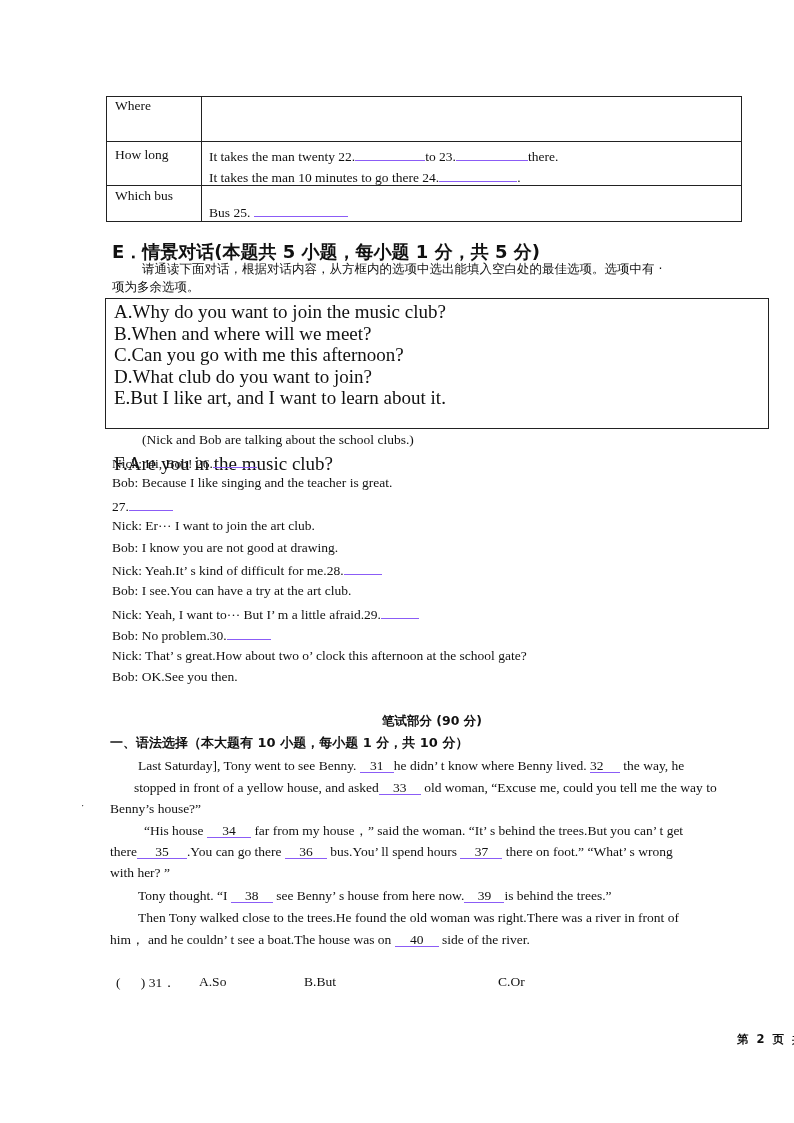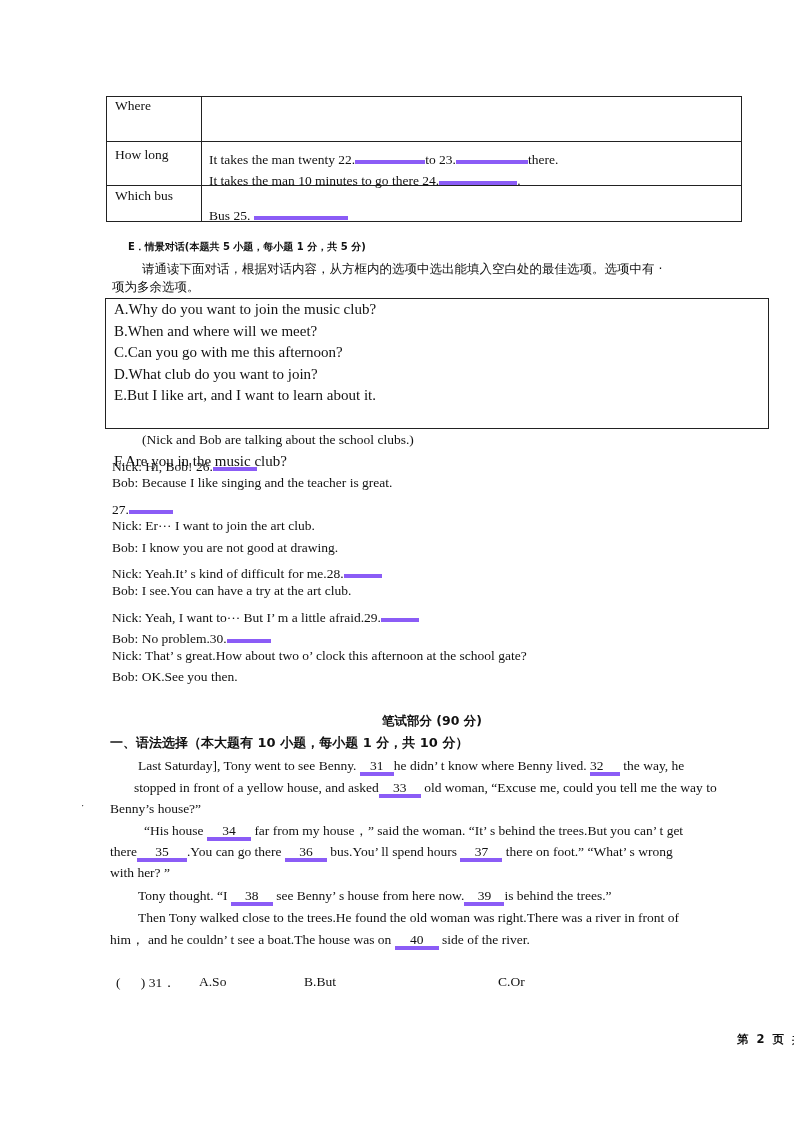--- a/index.html
+++ b/index.html
@@ -3,36 +3,36 @@
 <meta charset="utf-8">
 <style>
   html, body { margin: 0; padding: 0; }
   body {
     width: 794px; height: 1123px; position: relative; overflow: hidden;
     background: #ffffff; color: #111111;
     font-family: "Liberation Serif", "DejaVu Serif", serif;
     font-size: 13.5px;
   }
   .abs { position: absolute; white-space: nowrap; }
-  .u { display: inline-block; border-bottom: 4px solid #8b5cf6; text-align: center; line-height: 1; height: 13px; vertical-align: baseline; }
+  .u { display: inline-block; border-bottom: 1px solid #8b5cf6; text-align: center; line-height: 1; height: 13px; vertical-align: baseline; }
   
   .info-table {
     position: absolute; left: 106px; top: 96px; width: 636px; height: 126px;
     border: 1.3px solid #222; box-sizing: border-box; padding-left: 9px;
   }
   .info-table .row { position: absolute; left: 0; right: 0; border-top: 1.3px solid #222; }
   .info-table .col-div { position: absolute; left: 94px; top: 0; bottom: 0; border-left: 1.3px solid #222; }
   .cell-label { position: absolute; left: 8px; font-size: 13.5px; }
   .cell-text { position: absolute; left: 102px; font-size: 13.5px; }
   
   .opt-box {
     position: absolute; left: 105px; top: 298px; width: 664px; height: 131px;
     border: 1.3px solid #222; box-sizing: border-box;
   }
-  .opt { position: absolute; left: 8px; font-size: 15px; }
+  .opt { position: absolute; left: 8px; font-size: 19px; }
   .cn { font-family: "DejaVu Sans", sans-serif; }
   .bold { font-weight: bold; }
 </style>
 </head>
 <body>
 
 <div class="info-table">
   <div class="col-div"></div>
   <div class="row" style="top:44px;"></div>
   <div class="row" style="top:88px;"></div>
@@ -46,21 +46,21 @@
   <div class="cell-text" style="top:71px;">
     <span>It takes the man 10 minutes to go there 24.</span><span class="u" style="width:78px;"></span><span>.</span>
   </div>
 
   <span class="cell-label" style="top:91px;">Which bus</span>
   <div class="cell-text" style="top:106px;">
     <span>Bus 25.</span>&nbsp;<span class="u" style="width:94px;"></span>
   </div>
 </div>
 
-<div class="abs cn bold" style="left:128px; top:240px; font-size:10px;">E．情景对话(本题共 5 小题，每小题 1 分，共 5 分)</div>
+<div class="abs cn bold" style="left:112px; top:240px; font-size:18px;">E．情景对话(本题共 5 小题，每小题 1 分，共 5 分)</div>
 <div class="abs cn" style="left:142px; top:261px; font-size:12.5px;">请通读下面对话，根据对话内容，从方框内的选项中选出能填入空白处的最佳选项。选项中有 ·</div>
 <div class="abs cn" style="left:112px; top:279px; font-size:12.5px;">项为多余选项。</div>
 
 <div class="opt-box">
   <span class="opt" style="top:2px;">A.Why do you want to join the music club?</span>
   <span class="opt" style="top:24px;">B.When and where will we meet?</span>
   <span class="opt" style="top:45px;">C.Can you go with me this afternoon?</span>
   <span class="opt" style="top:67px;">D.What club do you want to join?</span>
   <span class="opt" style="top:88px;">E.But I like art, and I want to learn about it.</span>
   <span class="opt" style="top:110px;margin-top:44px;">F.Are you in the music club?</span>

